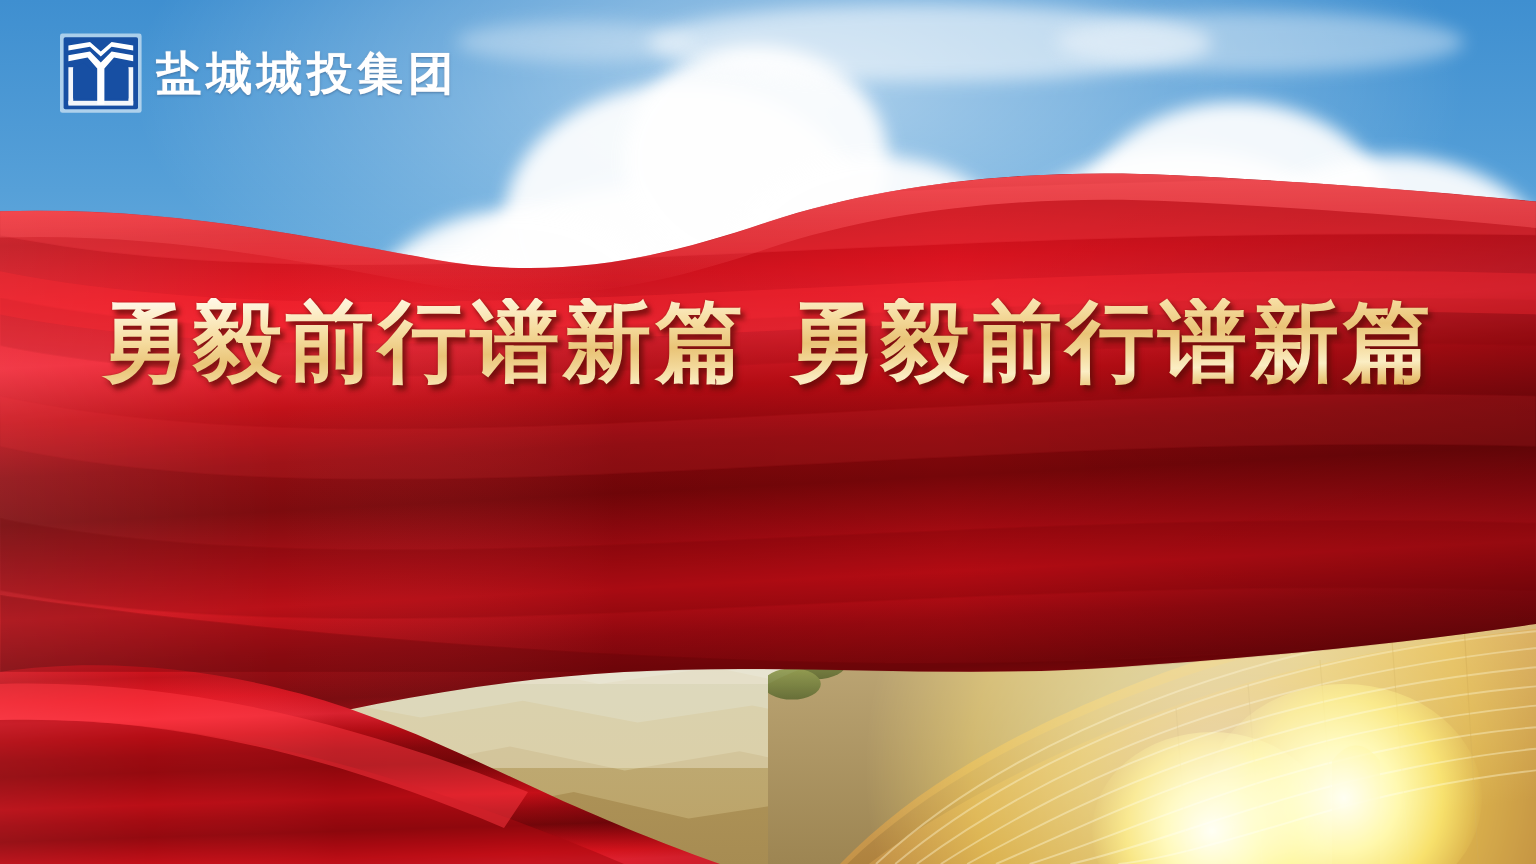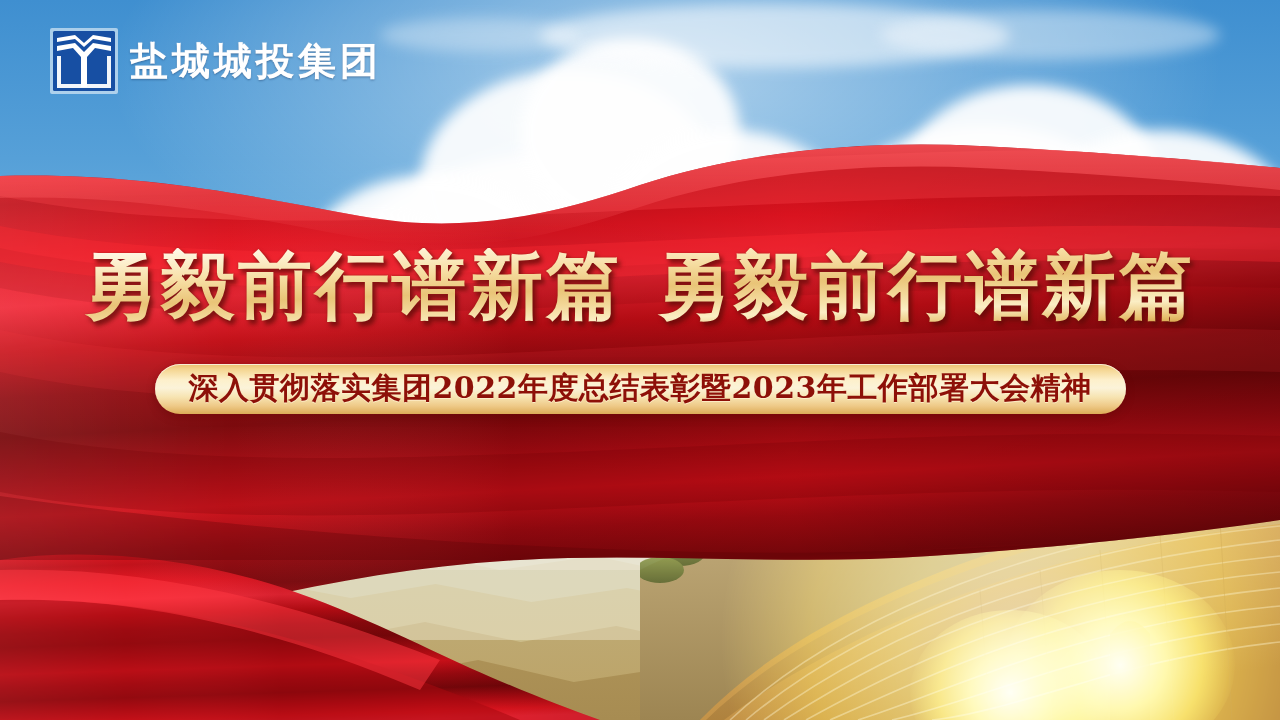--- a/index.html
+++ b/index.html
@@ -358,19 +358,14 @@
     </svg>
     <div class="logo-text">
       <div class="logo-cn">盐城城投集团</div>
     </div>
   </div>
 
   <div class="title-wrap">
     <div class="title"><span>勇毅前行谱新篇</span><span class="gap"></span><span>勇毅前行谱新篇</span></div>
   </div>
 
-  <div class="sub-wrap">
-    <div class="sub-pill">
-      <div class="sub-text">深入贯彻落实集团2022年度总结表彰暨2023年工作部署大会精神</div>
-    </div>
-  </div>
 
 </div>
 
 </body></html>

